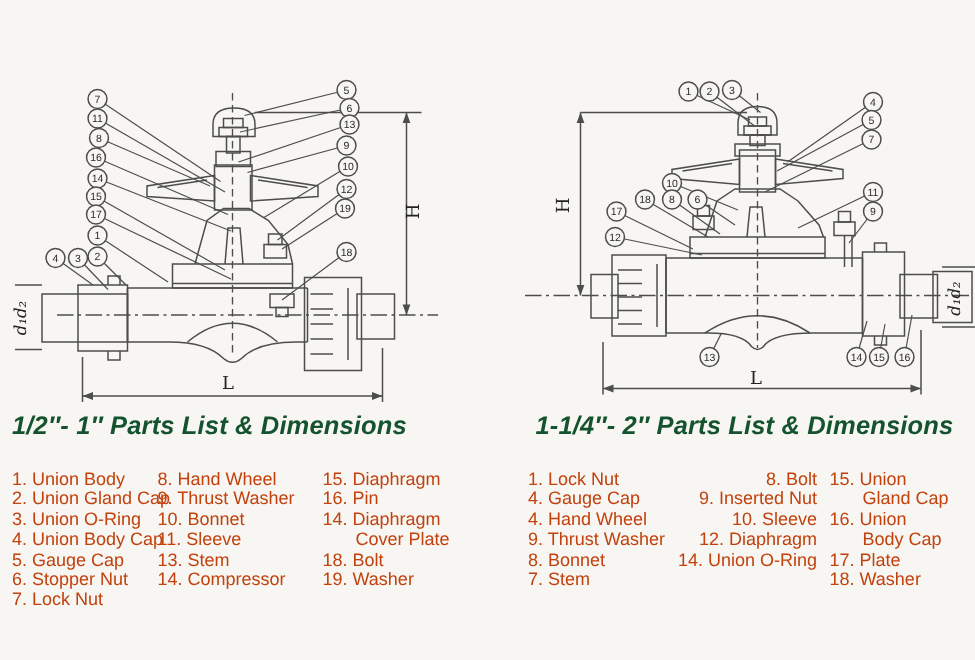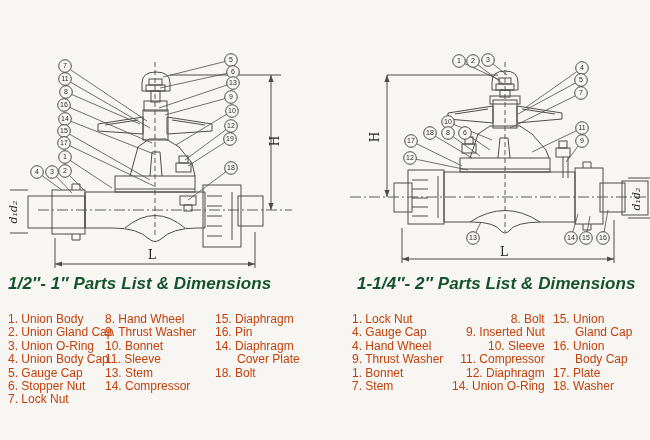--- a/index.html
+++ b/index.html
@@ -350,35 +350,35 @@
       <div>11. Sleeve</div>
       <div>13. Stem</div>
       <div>14. Compressor</div>
     </div>
   <div class="plist" style="left:215px;" id="list-0-2">
       <div>15. Diaphragm</div>
       <div>16. Pin</div>
       <div>14. Diaphragm</div>
       <div class="ind">Cover Plate</div>
       <div>18. Bolt</div>
+      <div>19. Washer</div>
     </div>
 
   <div class="plist" style="left:352px;" id="list-1-0">
       <div>1. Lock Nut</div>
       <div>4. Gauge Cap</div>
       <div>4. Hand Wheel</div>
       <div>9. Thrust Washer</div>
-      <div>1. Bonnet</div>
+      <div>8. Bonnet</div>
       <div>7. Stem</div>
     </div>
   <div class="plist" style="left:452px;text-align:right;" id="list-1-1">
       <div>8. Bolt</div>
       <div>9. Inserted Nut</div>
       <div>10. Sleeve</div>
-      <div>11. Compressor</div>
       <div>12. Diaphragm</div>
       <div>14. Union O-Ring</div>
     </div>
   <div class="plist" style="left:553px;" id="list-1-2">
       <div>15. Union</div>
       <div class="ind">Gland Cap</div>
       <div>16. Union</div>
       <div class="ind">Body Cap</div>
       <div>17. Plate</div>
       <div>18. Washer</div>

